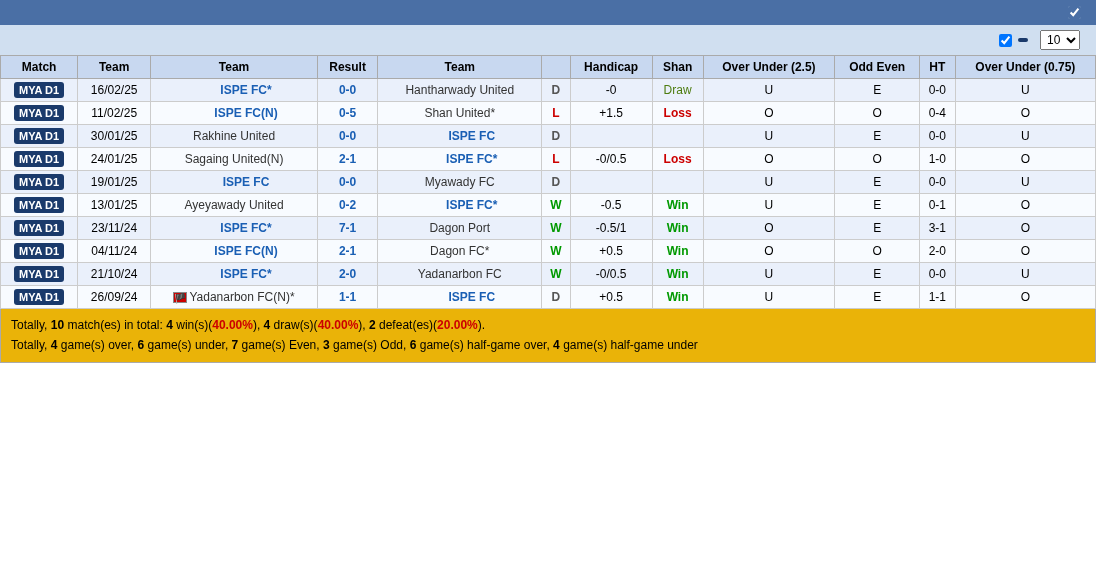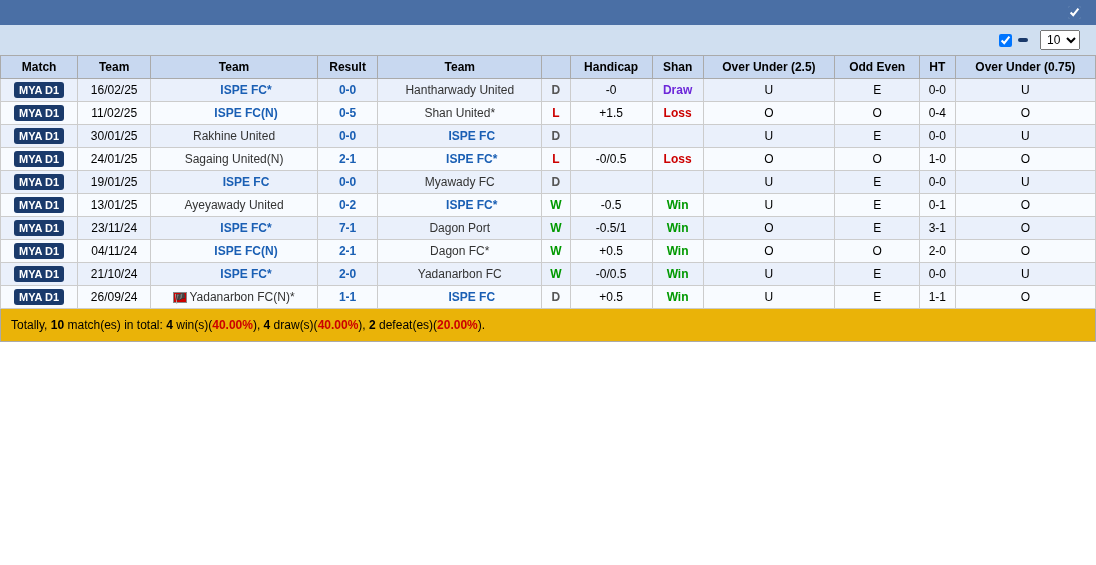--- a/index.html
+++ b/index.html
@@ -67,21 +67,21 @@
       padding: 2px 5px;
       border-radius: 3px;
       font-weight: bold;
       font-size: 11px;
       display: inline-block;
     }
     
     .team-blue { color: #1a5fb4; font-weight: bold; margin-left: 24px; }
     .team-normal { color: #333; }
     
-    .outcome-draw { color: #6d28d9; font-weight: bold; margin-left: 36px; }
+    .outcome-draw { color: #4d7c0f; font-weight: normal; margin-left: 36px; }
     .outcome-win { color: #090; font-weight: bold; }
     .outcome-loss { color: #c00; font-weight: bold; }
     
     .footer {
       padding: 6px 10px;
       font-size: 12px;
       line-height: 1.7;
       border: 1px solid #aaa;
       border-top: none;
       background: #eab308;
@@ -278,13 +278,21 @@
     </tbody>
 </table>
 
 <div class="footer" id="footer-div">
 <div>
   Totally, <span class="num">10</span> match(es) in total: 
   <span class="num">4</span> win(s)(<span class="red">40.00%</span>), 
   <span class="num">4</span> draw(s)(<span class="red">40.00%</span>), 
   <span class="num">2</span> defeat(es)(<span class="red">20.00%</span>).
 </div>
+<div>
+  Totally, <span class="num">4</span> game(s) over, 
+  <span class="num">6</span> game(s) under, 
+  <span class="num">7</span> game(s) Even, 
+  <span class="num">3</span> game(s) Odd, 
+  <span class="num">6</span> game(s) half-game over, 
+  <span class="num">4</span> game(s) half-game under
+</div>
 </div>
 
 </body></html>

